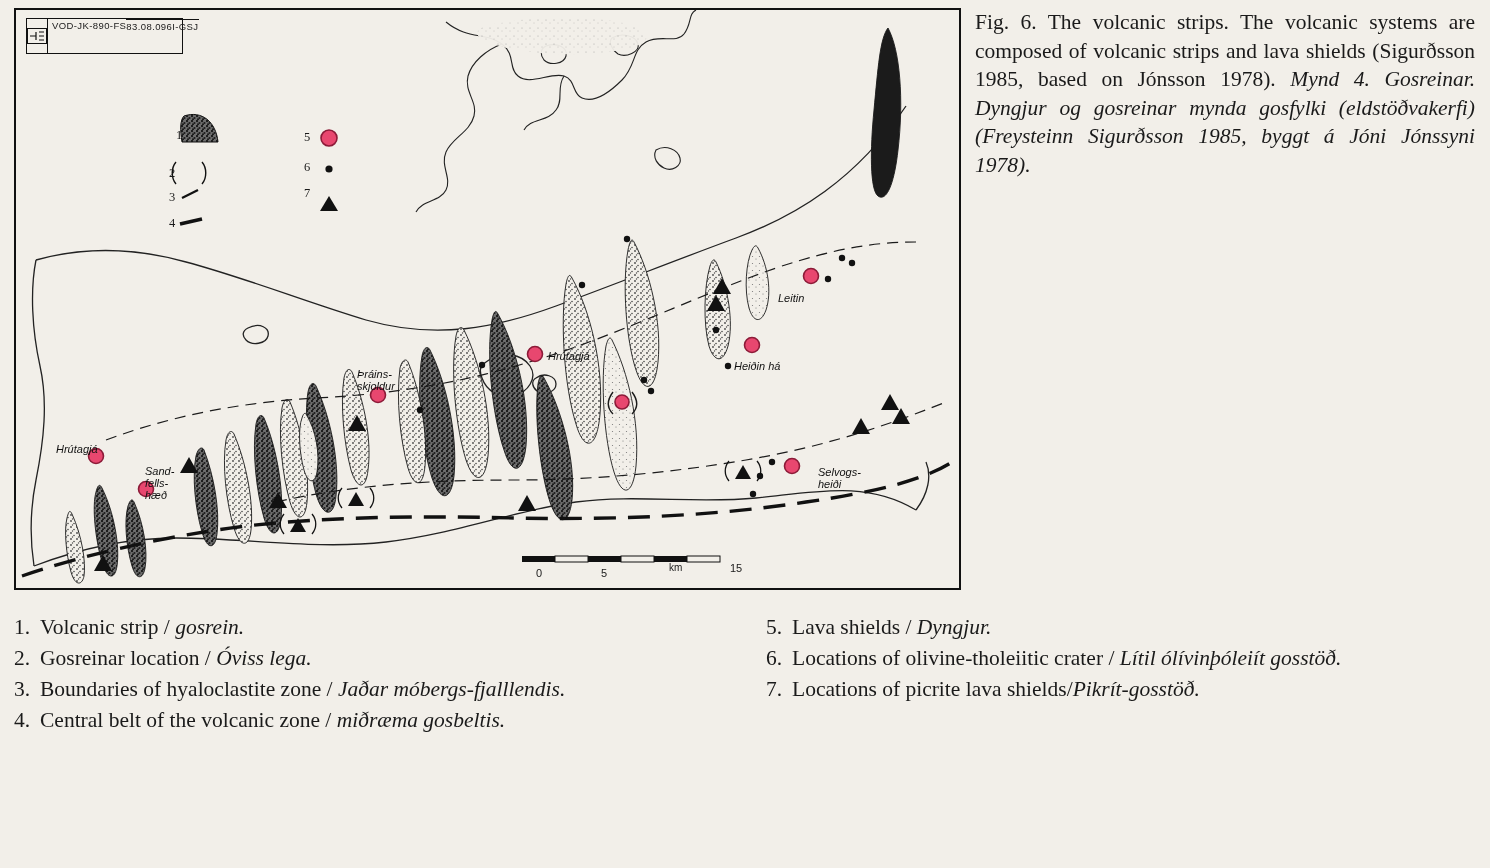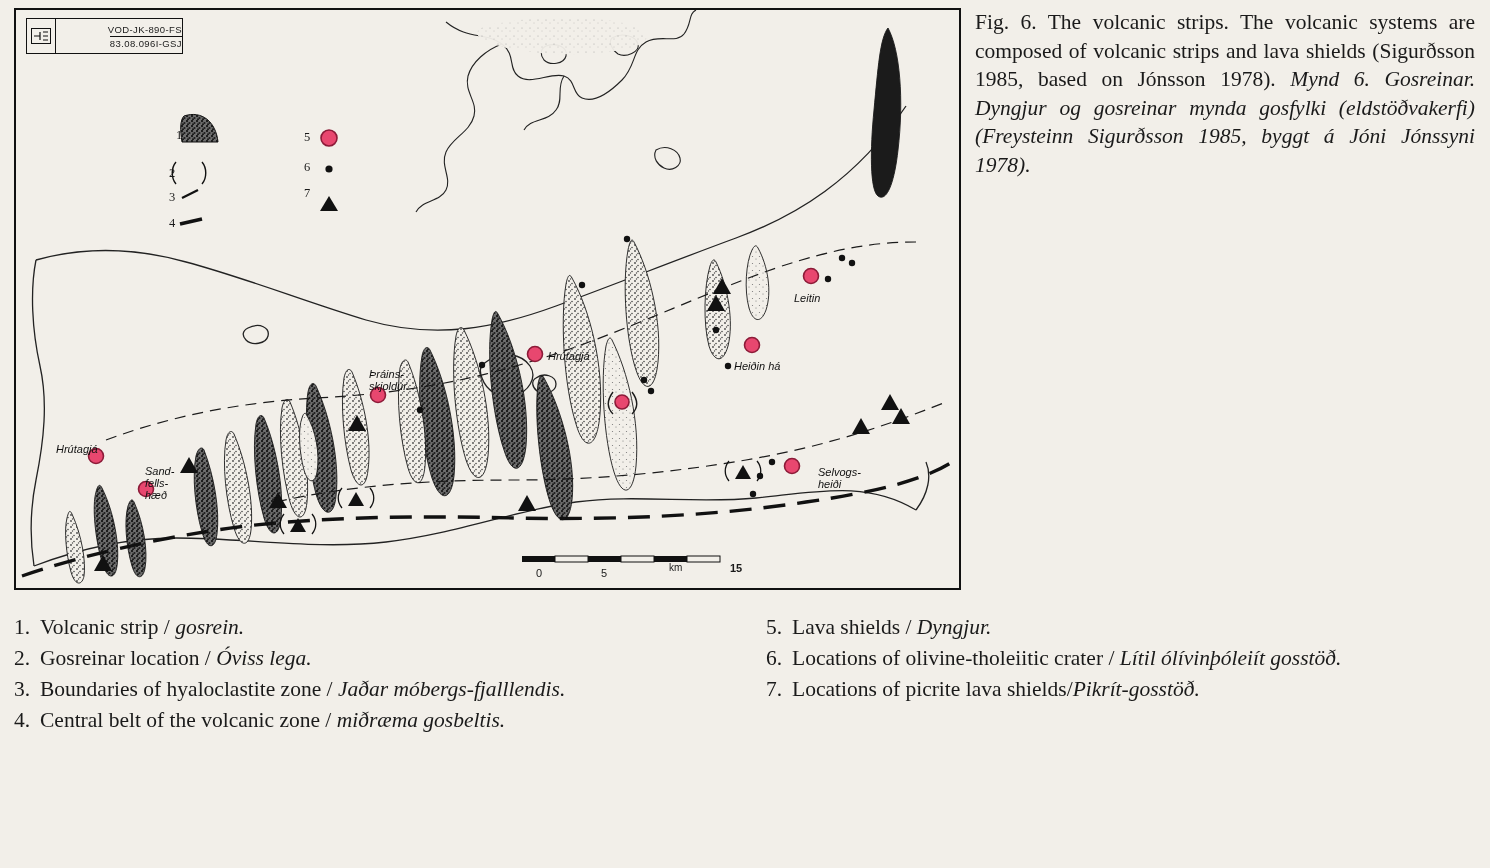--- a/index.html
+++ b/index.html
@@ -53,24 +53,23 @@
     border-right: 1.5px solid #111;
     display: flex;
     align-items: center;
     justify-content: center;
     font-size: 9px;
     letter-spacing: -1px;
   }
   #map-stamp .stamp-lines {
     flex: 1;
     display: flex;
-    flex-direction: column;
+    flex-direction: row;
     justify-content: center;
     padding-left: 4px;
-    align-items: flex-end;
   }
   #map-stamp .stamp-line {
     font-size: 9.5px;
     line-height: 13px;
     letter-spacing: 0.4px;
     white-space: nowrap;
   }
   #map-stamp .stamp-line.second { border-top: 1.3px solid #111; }
 
   
@@ -349,41 +348,41 @@
     <div id="map-key">
       <span class="key-num" style="left:10px; top:0px;">1</span>
       <span class="key-num" style="left:3px;  top:38px;">2</span>
       <span class="key-num" style="left:3px;  top:62px;">3</span>
       <span class="key-num" style="left:3px;  top:88px;">4</span>
       <span class="key-num" style="left:138px;top:2px;">5</span>
       <span class="key-num" style="left:138px;top:32px;">6</span>
       <span class="key-num" style="left:138px;top:58px;">7</span>
     </div>
 
-    <div class="map-label" style="left:778px; top:282px;">Leitin</div>
+    <div class="map-label" style="left:762px; top:282px;">Leitin</div>
     <div class="map-label" style="left:532px; top:340px;">Hrútagjá</div>
     <div class="map-label" style="left:718px; top:350px;">Heiðin há</div>
-    <div class="map-label two-line" style="left:341px; top:358px; white-space:pre-line;margin-left:12px;">Þráins-
+    <div class="map-label two-line" style="left:341px; top:358px; white-space:pre-line;">Þráins-
 skjoldur</div>
     <div class="map-label" style="left:40px; top:433px;">Hrútagjá</div>
     <div class="map-label two-line" style="left:129px; top:455px; white-space:pre-line;">Sand-
 fells-
 hæð</div>
     <div class="map-label two-line" style="left:802px; top:456px; white-space:pre-line;">Selvogs-
 heiði</div>
 
     <span class="scale-num" style="left:520px; top:557px;">0</span>
     <span class="scale-num" style="left:585px; top:557px;">5</span>
-    <span class="scale-num" style="left:714px; top:552px;font-weight:bold;">15</span>
+    <span class="scale-num" style="left:714px; top:552px;">15</span>
     <span class="scale-num" style="left:653px; top:552px; font-size:10px;">km</span>
   </div>
 
   <div id="caption">
     <span>Fig. 6. The volcanic strips. The volcanic systems are composed of volcanic strips and lava shields (Sigurðsson 1985, based on Jónsson 1978).</span>
-    <span class="it">Mynd 6. Gosreinar. Dyngjur og gosreinar mynda gosfylki (eldstöðvakerfi) (Freysteinn Sigurðsson 1985, byggt á Jóni Jónssyni 1978).</span>
+    <span class="it">Mynd 4. Gosreinar. Dyngjur og gosreinar mynda gosfylki (eldstöðvakerfi) (Freysteinn Sigurðsson 1985, byggt á Jóni Jónssyni 1978).</span>
   </div>
 </div>
 
 <div id="explanations">
 
   <div class="exp-col" id="exp-col-left">
 
     <div class="exp-item">
       <span class="num">1.</span>
       <span class="txt"><span>Volcanic strip / </span><span class="it">gosrein.</span></span>

